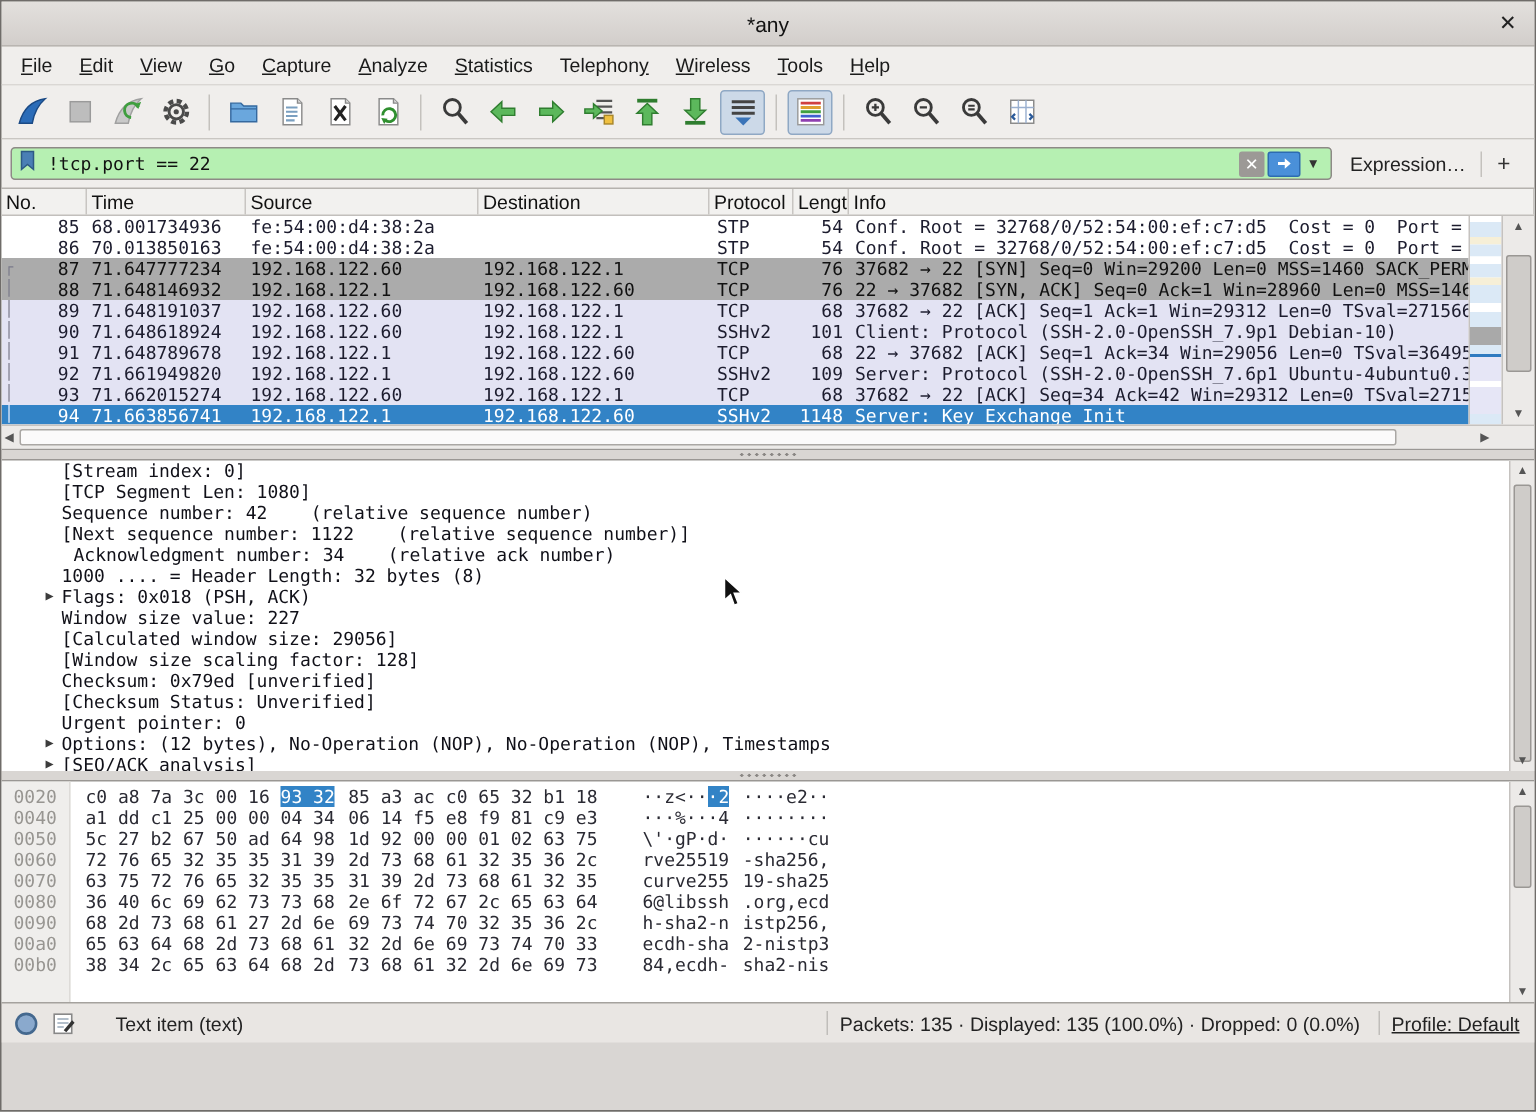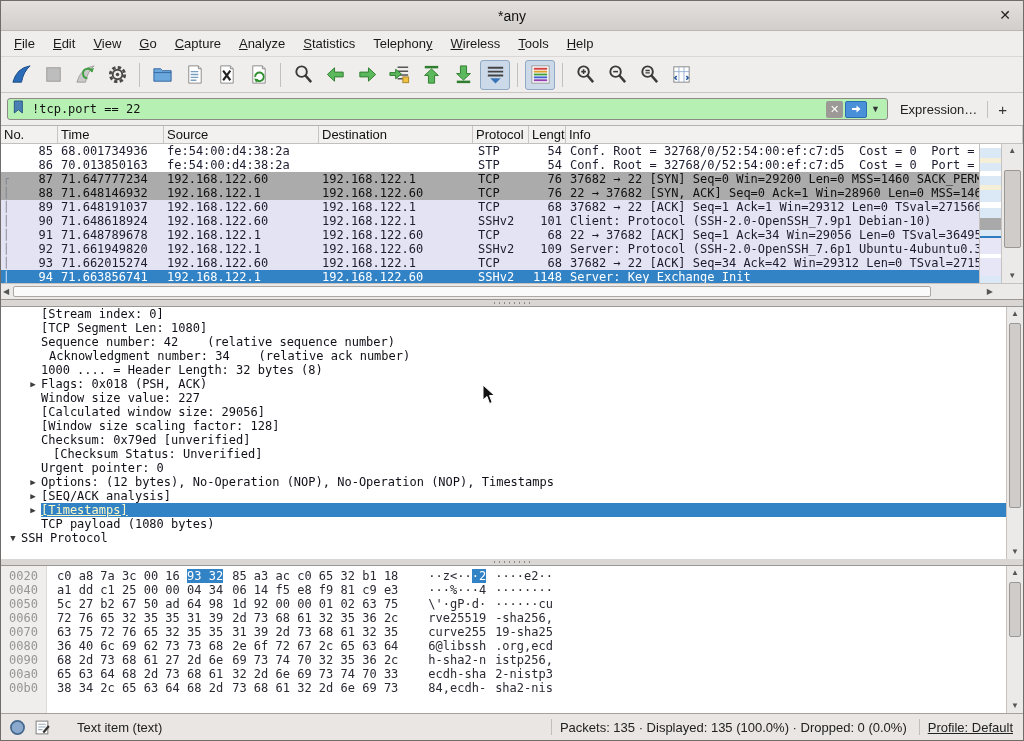--- a/index.html
+++ b/index.html
@@ -67,21 +67,21 @@
   .vthumb{position:absolute;left:2px;right:2px;background:#cfccc9;border:1px solid #9a9794;border-radius:2px;}
   .hscroll{height:16px;flex:0 0 auto;background:#eceae8;border-top:1px solid #c5c2bf;position:relative;}
   .hs-left{position:absolute;left:2px;top:0;height:16px;line-height:16px;font-size:8px;color:#555;}
   .hs-right{position:absolute;right:30px;top:0;height:16px;line-height:16px;font-size:8px;color:#555;}
   .hthumb{position:absolute;left:12px;top:2px;height:11px;width:918px;background:#fbfafa;border:1px solid #aaa7a4;border-radius:2px;}
   
   .splitter{height:6px;background:#d9d6d3;position:relative;}
   .splitter .dots{position:absolute;left:50%;top:2px;width:40px;margin-left:-20px;height:2px;
     background-image:radial-gradient(circle,#8a8784 35%,transparent 40%);background-size:5px 2px;}
   
-  .detail-pane{height:253px;background:#fff;overflow:hidden;position:relative;border-top:1px solid #9a9794;}
+  .detail-pane{height:208px;background:#fff;overflow:hidden;position:relative;border-top:1px solid #9a9794;}
   .dscroll{position:absolute;right:0;top:0;bottom:0;width:17px;background:#eceae8;border-left:1px solid #c5c2bf;}
   .dline{height:14px;display:flex;font-family:"DejaVu Sans Mono","Liberation Mono",monospace;
     font-size:12px;line-height:14px;}
   .dline .arr{width:16px;flex:0 0 auto;text-align:center;color:#3c3c3c;font-size:9px;}
   .dline .txt{white-space:pre;color:#101018;flex:1;overflow:hidden;}
   .dline.sel .txt{background:var(--sel);color:#fef9c3;text-decoration:underline;}
   
   .hex-pane{height:148px;background:#fff;overflow:hidden;position:relative;border-top:1px solid #9a9794;padding-top:3px;}
   .hex-pane .offcol{position:absolute;left:0;top:0;bottom:0;width:46px;background:#efeeec;border-right:1px solid #dddbd8;}
   .hxrow{height:14px;font-family:"DejaVu Sans Mono","Liberation Mono",monospace;font-size:12px;line-height:14px;white-space:pre;position:relative;color:#2a2a33;}
@@ -357,20 +357,24 @@
           <span class="txt">[Stream index: 0]</span>
         </div>
         <div class="dline" style="padding-left: 24px;">
           <span class="arr"></span>
           <span class="txt">[TCP Segment Len: 1080]</span>
         </div>
         <div class="dline" style="padding-left: 24px;">
           <span class="arr"></span>
           <span class="txt">Sequence number: 42    (relative sequence number)</span>
         </div>
+        <div class="dline" style="padding-left: 24px;">
+          <span class="arr"></span>
+          <span class="txt">[Next sequence number: 1122    (relative sequence number)]</span>
+        </div>
         <div class="dline" style="padding-left: 32px;">
           <span class="arr"></span>
           <span class="txt">Acknowledgment number: 34    (relative ack number)</span>
         </div>
         <div class="dline" style="padding-left: 24px;">
           <span class="arr"></span>
           <span class="txt">1000 .... = Header Length: 32 bytes (8)</span>
         </div>
         <div class="dline" style="padding-left: 24px;">
           <span class="arr">▶</span>
@@ -385,21 +389,21 @@
           <span class="txt">[Calculated window size: 29056]</span>
         </div>
         <div class="dline" style="padding-left: 24px;">
           <span class="arr"></span>
           <span class="txt">[Window size scaling factor: 128]</span>
         </div>
         <div class="dline" style="padding-left: 24px;">
           <span class="arr"></span>
           <span class="txt">Checksum: 0x79ed [unverified]</span>
         </div>
-        <div class="dline" style="padding-left: 36px; align-items: flex-end;">
+        <div class="dline" style="padding-left: 24px; align-items: flex-end;">
           <span class="arr"></span>
           <span class="txt">[Checksum Status: Unverified]</span>
         </div>
         <div class="dline" style="padding-left: 24px;">
           <span class="arr"></span>
           <span class="txt">Urgent pointer: 0</span>
         </div>
         <div class="dline" style="padding-left: 24px;">
           <span class="arr">▶</span>
           <span class="txt">Options: (12 bytes), No-Operation (NOP), No-Operation (NOP), Timestamps</span>

